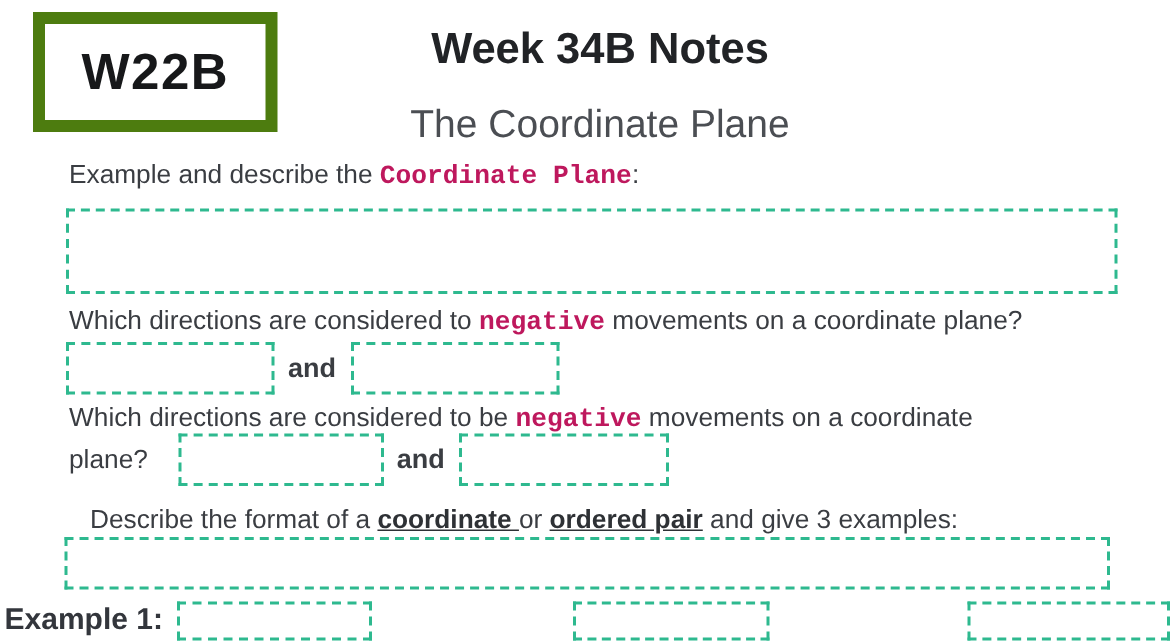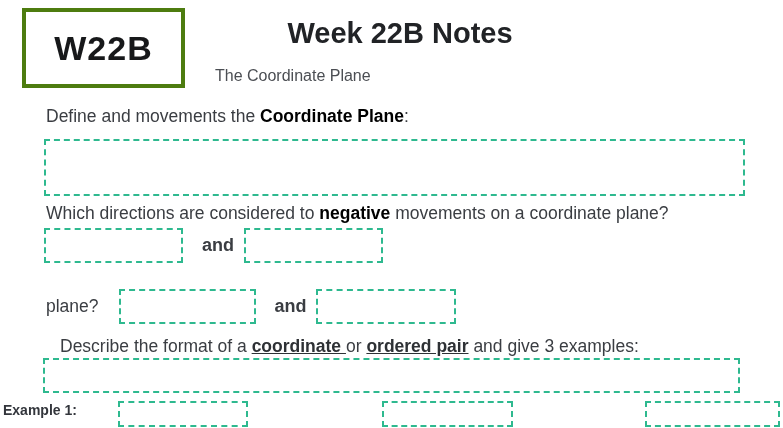--- a/index.html
+++ b/index.html
@@ -1,92 +1,93 @@
 <!DOCTYPE html>
 <html><head>
 <meta charset="utf-8">
 <style>
   html, body { margin: 0; padding: 0; background: #ffffff; }
   body { width: 783px; height: 428px; font-family: "Liberation Sans", sans-serif; }
   .page { position: relative; width: 783px; height: 428px; background: #fff; overflow: hidden; }
 
   .badge {
     position: absolute; left: 22px; top: 8px; width: 163px; height: 80px;
-    border: 4px solid #4d7c0f; box-sizing: border-box; background: #fff;
+    border: 8px solid #4d7c0f; box-sizing: border-box; background: #fff;
     display: flex; align-items: center; justify-content: center;
   }
   .badge-text { font-weight: bold; font-size: 34px; color: #17181a; letter-spacing: 1px; }
 
   .title {
     position: absolute; left: 215px; top: 17px; width: 370px; margin: 0;
     text-align: center; font-size: 29px; font-weight: bold; color: #212326;
   }
   .subtitle {
     position: absolute; left: 215px; top: 67px; width: 370px;
-    font-size: 16px; color: #4b4e53;
+    text-align: center; font-size: 26px; color: #4b4e53;
   }
 
   .q { position: absolute; margin: 0; font-size: 17.5px; color: #3a3d42; white-space: nowrap; }
-  .q b { color: #000000; }
+  .q b { color: #be185d; font-family: Liberation Mono, monospace; }
   .bu { font-weight: bold; text-decoration: underline; color: #2e3135; }
 
   .q1 { left: 46px; top: 106px; }
   .q2 { left: 46px; top: 203px; }
   .q3-line1 { left: 46px; top: 268px; }
   .q4 { left: 60px; top: 336px; }
 
   .abox { position: absolute; border: 2px dashed #2eb98f; box-sizing: border-box; background: #fff; }
   .box-define { left: 44px; top: 139px; width: 701px; height: 57px; }
   .box-format { left: 43px; top: 358px; width: 697px; height: 35px; }
 
   .inline-row { position: absolute; display: flex; align-items: center; }
   .q2-row { left: 44px; top: 227px; height: 37px; }
   .q3-row { left: 46px; top: 288px; height: 37px; }
 
   .small-box { border: 2px dashed #2eb98f; box-sizing: border-box; background: #fff; }
   .sb-a { width: 139px; height: 35px; }
   .sb-b { width: 139px; height: 35px; margin-left: 10px; }
   .sb-c { width: 137px; height: 35px; }
   .sb-d { width: 140px; height: 35px; margin-left: 9px; }
-  .and-label { font-weight: bold; font-size: 18px; color: #3a3d42; margin-left: 19px; }
+  .and-label { font-weight: bold; font-size: 18px; color: #3a3d42; margin-left: 9px; }
   .plane-label { font-size: 17.5px; color: #3a3d42; margin-right: 20px; }
 
-  .ex-label { position: absolute; top: 402px; margin: 0; font-weight: bold; font-size: 14px; color: #33363c; white-space: nowrap; }
+  .ex-label { position: absolute; top: 402px; margin: 0; font-weight: bold; font-size: 20px; color: #33363c; white-space: nowrap; }
   .ex1-label { left: 3px; }
   .ex2-label { left: 263px; }
   .ex3-label { left: 528px; }
   .ex-box { position: absolute; top: 401px; height: 26px; border: 2px dashed #2eb98f; box-sizing: border-box; background: #fff; }
   .ex1-box { left: 118px; width: 130px; }
   .ex2-box { left: 382px; width: 131px; }
   .ex3-box { left: 645px; width: 135px; }
 </style>
 </head>
 <body>
 
 <div class="page">
 
   <div class="badge">
     <span class="badge-text">W22B</span>
   </div>
 
-  <h1 class="title">Week 22B Notes</h1>
+  <h1 class="title">Week 34B Notes</h1>
   <div class="subtitle">The Coordinate Plane</div>
 
-  <p class="q q1"><span>Define and movements the </span><b>Coordinate Plane</b><span>:</span></p>
+  <p class="q q1"><span>Example and describe the </span><b>Coordinate Plane</b><span>:</span></p>
 
   <div class="abox box-define"></div>
 
   <p class="q q2"><span>Which directions are considered to </span><b>negative</b><span> movements on a coordinate plane?</span></p>
 
   <div class="inline-row q2-row">
     <div class="small-box sb-a"></div>
     <span class="and-label">and</span>
     <div class="small-box sb-b"></div>
   </div>
 
+  <p class="q q3-line1"><span>Which directions are considered to be </span><b>negative</b><span> movements on a coordinate</span></p>
 
   <div class="inline-row q3-row">
     <span class="plane-label">plane?</span>
     <div class="small-box sb-c"></div>
     <span class="and-label">and</span>
     <div class="small-box sb-d"></div>
   </div>
 
   <p class="q q4"><span>Describe the format of a </span><span class="bu">coordinate </span><span>or </span><span class="bu">ordered pair</span><span> and give 3 examples:</span></p>
 

